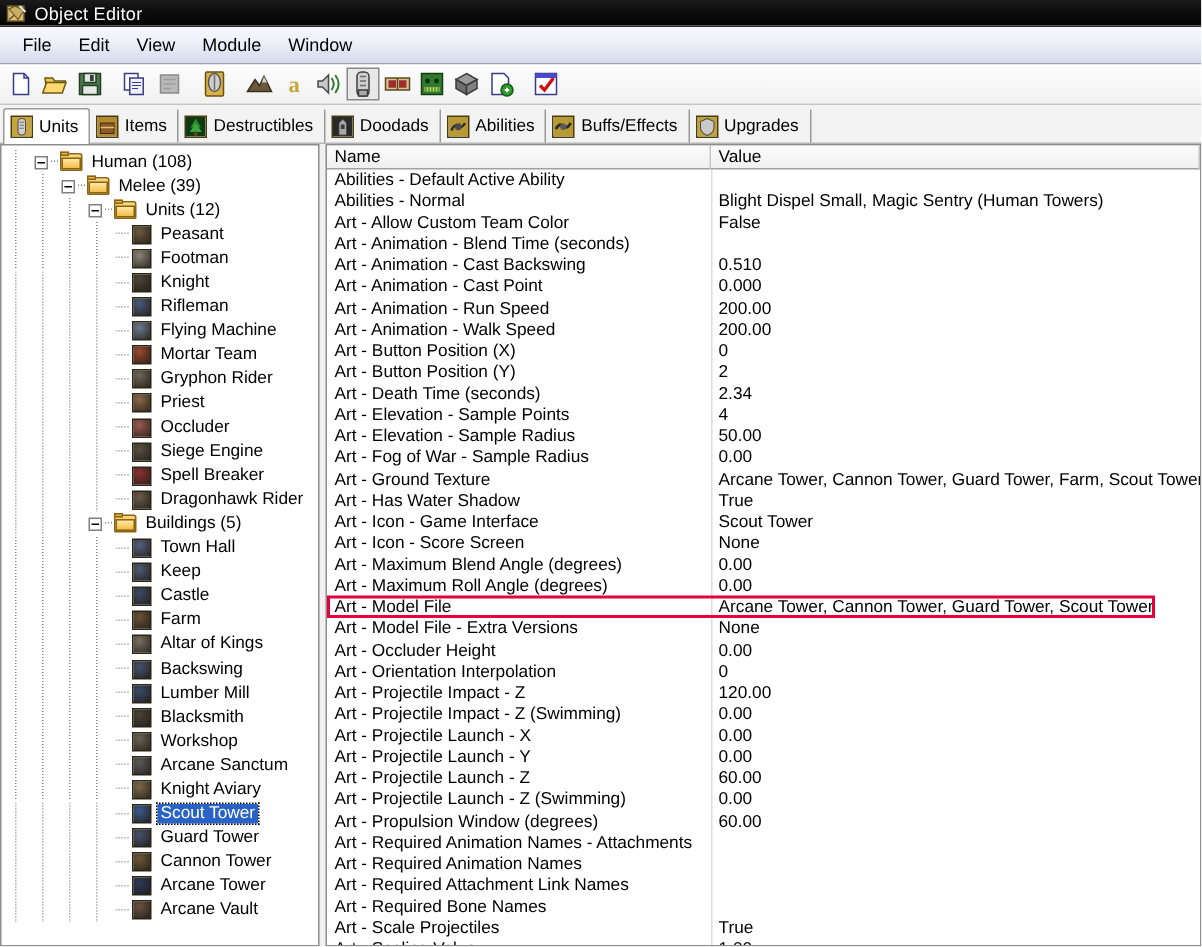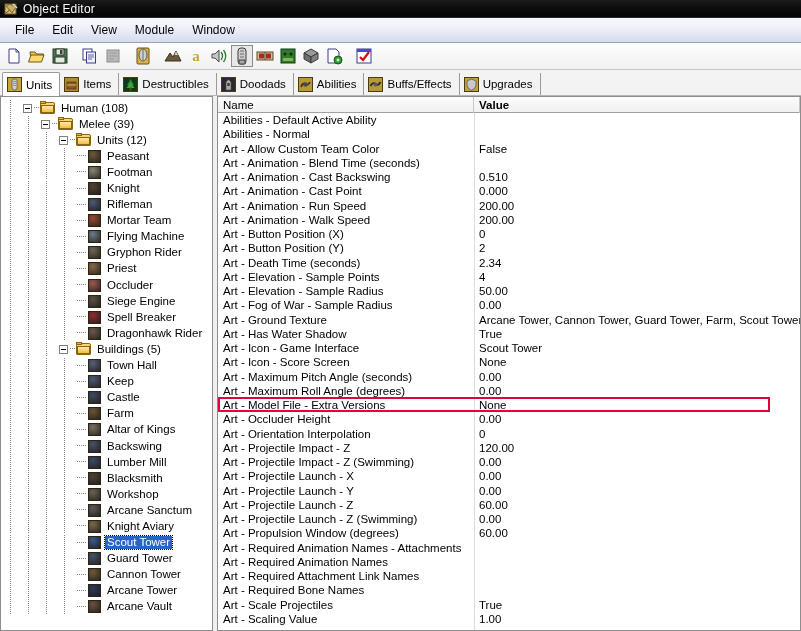--- a/index.html
+++ b/index.html
@@ -133,21 +133,21 @@
     height:16px;display:flex;box-sizing:border-box;
     background:linear-gradient(180deg,#fcfcfc,#f0f0f0);
     border-bottom:1px solid #a0a0a0;
     font-size:11.5px;color:#000;
   }
   .lhead .hcell{
     box-sizing:border-box;padding-left:5px;display:flex;align-items:center;
     border-right:1px solid #c6c6c6;height:16px;
   }
   .hname{width:256px;}
-  .hval{flex:1;font-weight:bold;}
+  .hval{flex:1;}
   .lbody{position:relative;height:518px;overflow:hidden;}
   .lrow{
     height:14.25px;display:flex;font-size:11.5px;color:#000;
     white-space:nowrap;box-sizing:border-box;align-items:center;
   }
   .lrow .cname{width:256px;box-sizing:border-box;padding-left:5px;overflow:hidden;
     border-right:1px solid transparent;}
   .lrow .cval{flex:1;box-sizing:border-box;padding-left:5px;overflow:hidden;}
   .vsplit{position:absolute;left:256px;top:0;width:1px;height:518px;background:#dcdcdc;}
 
@@ -439,33 +439,33 @@
           <span class="tlabel">Rifleman</span>
         </div>
         <div class="tnode">
           <div class="tindent" style="width: 76px;">
             <div class="tguide" style="left: 9px;"></div>
             <div class="tguide" style="left: 27px;"></div>
             <div class="tguide" style="left: 45px;"></div>
             <div class="tguide" style="left: 63px;"></div>
           </div>
           <div class="tdash"></div>
+          <div class="ticon" style="background: radial-gradient(circle at 35% 30%, rgb(108, 122, 140) 0%, rgb(29, 26, 20) 120%);"></div>
+          <span class="tlabel">Flying Machine</span>
+        </div>
+        <div class="tnode">
+          <div class="tindent" style="width: 76px;">
+            <div class="tguide" style="left: 9px;"></div>
+            <div class="tguide" style="left: 27px;"></div>
+            <div class="tguide" style="left: 45px;"></div>
+            <div class="tguide" style="left: 63px;"></div>
+          </div>
+          <div class="tdash"></div>
           <div class="ticon" style="background: radial-gradient(circle at 35% 30%, rgb(154, 74, 50) 0%, rgb(29, 26, 20) 120%);"></div>
           <span class="tlabel">Mortar Team</span>
-        </div>
-        <div class="tnode">
-          <div class="tindent" style="width: 76px;">
-            <div class="tguide" style="left: 9px;"></div>
-            <div class="tguide" style="left: 27px;"></div>
-            <div class="tguide" style="left: 45px;"></div>
-            <div class="tguide" style="left: 63px;"></div>
-          </div>
-          <div class="tdash"></div>
-          <div class="ticon" style="background: radial-gradient(circle at 35% 30%, rgb(108, 122, 140) 0%, rgb(29, 26, 20) 120%);"></div>
-          <span class="tlabel">Flying Machine</span>
         </div>
         <div class="tnode">
           <div class="tindent" style="width: 76px;">
             <div class="tguide" style="left: 9px;"></div>
             <div class="tguide" style="left: 27px;"></div>
             <div class="tguide" style="left: 45px;"></div>
             <div class="tguide" style="left: 63px;"></div>
           </div>
           <div class="tdash"></div>
           <div class="ticon" style="background: radial-gradient(circle at 35% 30%, rgb(110, 102, 86) 0%, rgb(29, 26, 20) 120%);"></div>
@@ -727,20 +727,21 @@
         <div class="hcell hval">Value</div>
       </div>
       <div class="lbody" id="listbody">
         <div class="vsplit"></div>
         <div class="lrow">
             <div class="cname">Abilities - Default Active Ability</div>
             <div class="cval"></div>
           </div>
           <div class="lrow">
             <div class="cname">Abilities - Normal</div>
+            <div class="cval">Blight Dispel Small, Magic Sentry (Human Towers)</div>
           </div>
           <div class="lrow">
             <div class="cname">Art - Allow Custom Team Color</div>
             <div class="cval">False</div>
           </div>
           <div class="lrow">
             <div class="cname">Art - Animation - Blend Time (seconds)</div>
           </div>
           <div class="lrow">
             <div class="cname">Art - Animation - Cast Backswing</div>
@@ -792,26 +793,30 @@
           </div>
           <div class="lrow">
             <div class="cname">Art - Icon - Game Interface</div>
             <div class="cval">Scout Tower</div>
           </div>
           <div class="lrow">
             <div class="cname">Art - Icon - Score Screen</div>
             <div class="cval">None</div>
           </div>
           <div class="lrow">
-            <div class="cname">Art - Maximum Pitch Angle (seconds)</div>
+            <div class="cname">Art - Maximum Blend Angle (degrees)</div>
             <div class="cval">0.00</div>
           </div>
           <div class="lrow">
             <div class="cname">Art - Maximum Roll Angle (degrees)</div>
             <div class="cval">0.00</div>
+          </div>
+          <div class="lrow">
+            <div class="cname">Art - Model File</div>
+            <div class="cval">Arcane Tower, Cannon Tower, Guard Tower, Scout Tower</div>
           </div>
           <div class="lrow">
             <div class="cname">Art - Model File - Extra Versions</div>
             <div class="cval">None</div>
           </div>
           <div class="lrow">
             <div class="cname">Art - Occluder Height</div>
             <div class="cval">0.00</div>
           </div>
           <div class="lrow">

